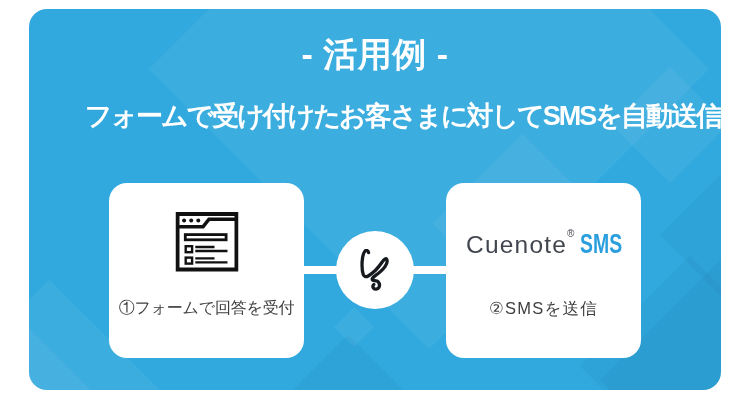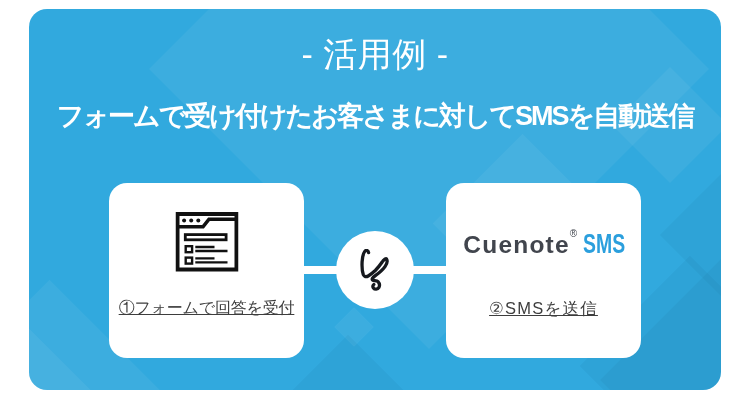--- a/index.html
+++ b/index.html
@@ -23,54 +23,53 @@
   .d10{left:-57px;top:343px;width:114px;height:114px;}    
   .d3{left:311px;top:304px;width:28px;height:28px;}       
   .d4{left:600px;top:75px;width:82px;height:82px;}        
   .d8{left:430px;top:151px;width:127px;height:127px;}     
   .d9{left:669px;top:134px;width:184px;height:184px;}     
   .d5{left:618px;top:258px;width:226px;height:226px;}     
   .d6{left:583px;top:279px;width:156px;height:156px;}     
   .d7{left:241px;top:358px;width:156px;height:156px;}     
   .title{
     position:absolute;left:0;top:23px;width:100%;
-    text-align:center;color:#ffffff;font-weight:400;
+    text-align:center;color:#ffffff;font-weight:700;
     font-size:34px;letter-spacing:0.5px;line-height:1.3;white-space:nowrap;
   }
   .subtitle{
     position:absolute;left:0;top:91px;width:100%;
-    text-align:center;color:#ffffff;font-weight:700;
+    text-align:right;color:#ffffff;font-weight:700;
     font-size:27px;letter-spacing:-2.0px;line-height:1.25;white-space:nowrap;
   }
   .connector-line{
     position:absolute;left:275px;top:257px;width:142px;height:8px;
     background:#ffffff;
   }
   .card{
     position:absolute;top:174px;width:195px;height:175px;
     background:#ffffff;border-radius:18px;
   }
   .card.left{left:80px;}
   .card.right{left:417px;}
   .card-icon{
     position:absolute;left:50%;top:29px;transform:translateX(-50%);
   }
   .card-label{
     position:absolute;left:0;top:115px;width:100%;text-align:center;
     color:#3d3d3d;font-size:16px;letter-spacing:-0.2px;font-weight:500;
     white-space:nowrap;
-    text-decoration:underline;
   }
   .card.right .card-label{letter-spacing:1.2px;font-size:16.5px;text-align:center;}
   .logo{
     position:absolute;left:0;top:46px;width:100%;text-align:center;
     white-space:nowrap;
   }
   .logo .brand{
-    font-family:sans-serif;color:#41454d;font-weight:700;font-size:24.5px;letter-spacing:1.2px;
+    font-family:sans-serif;color:#41454d;font-weight:400;font-size:24.5px;letter-spacing:1.2px;
   }
   .logo .reg{
     font-family:sans-serif;color:#41454d;font-size:10px;vertical-align:top;position:relative;top:-1px;
   }
   .logo .product{
     font-family:sans-serif;color:#2b9fdd;font-weight:600;font-size:27px;letter-spacing:0px;margin-left:6px;display:inline-block;transform:scaleX(0.72);transform-origin:left center;margin-right:-18px;
   }
   .hub-circle{
     position:absolute;left:307px;top:222px;width:78px;height:78px;
     background:#ffffff;border-radius:50%;

